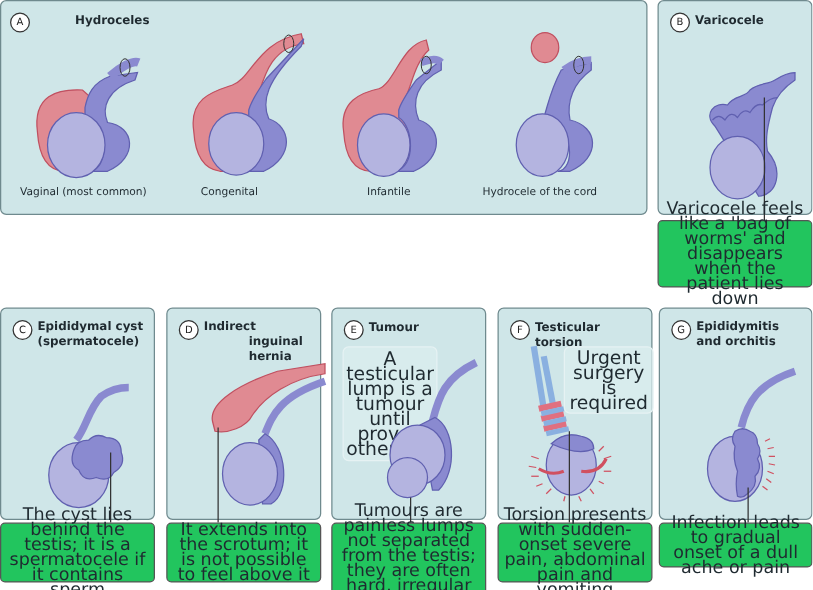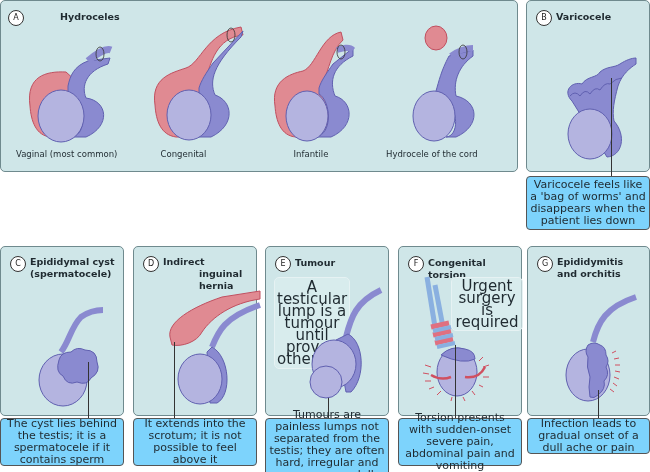--- a/index.html
+++ b/index.html
@@ -1,21 +1,21 @@
 <!DOCTYPE html>
 <html><head>
 <meta charset="utf-8">
 <style>
   html, body { margin:0; padding:0; background:#ffffff; }
   body { width:650px; height:472px; position:relative; overflow:hidden; font-family:"DejaVu Sans", sans-serif; }
   .panel { position:absolute; background:#cfe6e8; border:1px solid #6f8a8e; border-radius:5px; box-sizing:border-box; }
   .badge { position:absolute; width:14px; height:14px; border-radius:50%; border:1px solid #333; background:#fff; font-size:8px; line-height:14px; text-align:center; color:#222; }
   .ptitle { position:absolute; font-size:9.5px; font-weight:bold; color:#1f2a30; line-height:12px; }
   .label { position:absolute; font-size:8.5px; color:#1f2a30; text-align:center; white-space:nowrap; }
-  .callout { position:absolute; background:#7dd3fc; border:1px solid #555; border-radius:4px; box-sizing:border-box; font-size:11px; line-height:12px; color:#1f2a30; text-align:center; display:flex; align-items:center; justify-content:center; padding:2px 3px; }
+  .callout { position:absolute; background:#22c55e; border:1px solid #555; border-radius:4px; box-sizing:border-box; font-size:14px; line-height:12px; color:#1f2a30; text-align:center; display:flex; align-items:center; justify-content:center; padding:2px 3px; }
   .note { position:absolute; border:1px solid #e6f2f3; border-radius:5px; background:rgba(220,238,240,0.7); font-size:15px; line-height:12px; color:#1f2a30; text-align:center; }
   svg.fig { position:absolute; overflow:visible; }
   .ln { position:absolute; background:#333; width:1px; }
 </style>
 </head>
 <body>
 
 <div class="panel" style="left:0;top:0;width:518px;height:172px;">
   <div class="badge" style="left:7px;top:9px;">A</div>
   <div class="ptitle" style="left:27px;top:10px;padding-left:32px;">Hydroceles</div>
@@ -104,21 +104,21 @@
     <path d="M30 58 L42 52 C58 60 60 95 45 110 L40 110 Z" fill="#8a8ad0" stroke="#6060b0"></path>
     <ellipse cx="28" cy="82" rx="22" ry="24" fill="#b4b4e0" stroke="#6060b0"></ellipse>
     <ellipse cx="20" cy="100" rx="16" ry="16" fill="#b4b4e0" stroke="#6060b0"></ellipse>
   </svg>
 </div>
 <div class="ln" style="left:328px;top:398px;height:20px;"></div>
 <div class="callout" style="left:265px;top:418px;width:124px;height:66px;white-space:normal;">Tumours are painless lumps not separated from the testis; they are often hard, irregular and may cause a dull ache</div>
 
 <div class="panel" style="left:398px;top:246px;width:124px;height:170px;">
   <div class="badge" style="left:9px;top:9px;">F</div>
-  <div class="ptitle" style="left:29px;top:10px;">Congenital torsion</div>
+  <div class="ptitle" style="left:29px;top:10px;">Testicular torsion</div>
   <div class="note" style="left:52px;top:30px;width:66px;padding:2px;white-space:normal;">Urgent surgery is required</div>
   <svg class="fig" style="left:18px;top:30px;" width="100" height="130">
     <path d="M10 0 L18 50" stroke="#8ab0e0" stroke-width="5" fill="none"></path>
     <path d="M18 8 L26 50" stroke="#8ab0e0" stroke-width="5" fill="none"></path>
     <path d="M14 50 l18 -4 M16 58 l18 -4 M18 66 l18 -4" stroke="#e07080" stroke-width="5"></path>
     <path d="M16 54 l18 -4 M18 62 l18 -4 M20 70 l18 -4" stroke="#8ab0e0" stroke-width="4"></path>
     <ellipse cx="40" cy="95" rx="20" ry="24" fill="#b4b4e0" stroke="#6060b0"></ellipse>
     <path d="M24 78 q10 -10 24 -6 q10 2 10 10 q-12 6 -34 -4Z" fill="#8a8ad0" stroke="#6060b0"></path>
     <path d="M14 98 q10 6 20 2" stroke="#d05060" stroke-width="2.5" fill="none"></path>
     <path d="M48 100 q14 2 20 -10" stroke="#d05060" stroke-width="2.5" fill="none"></path>

